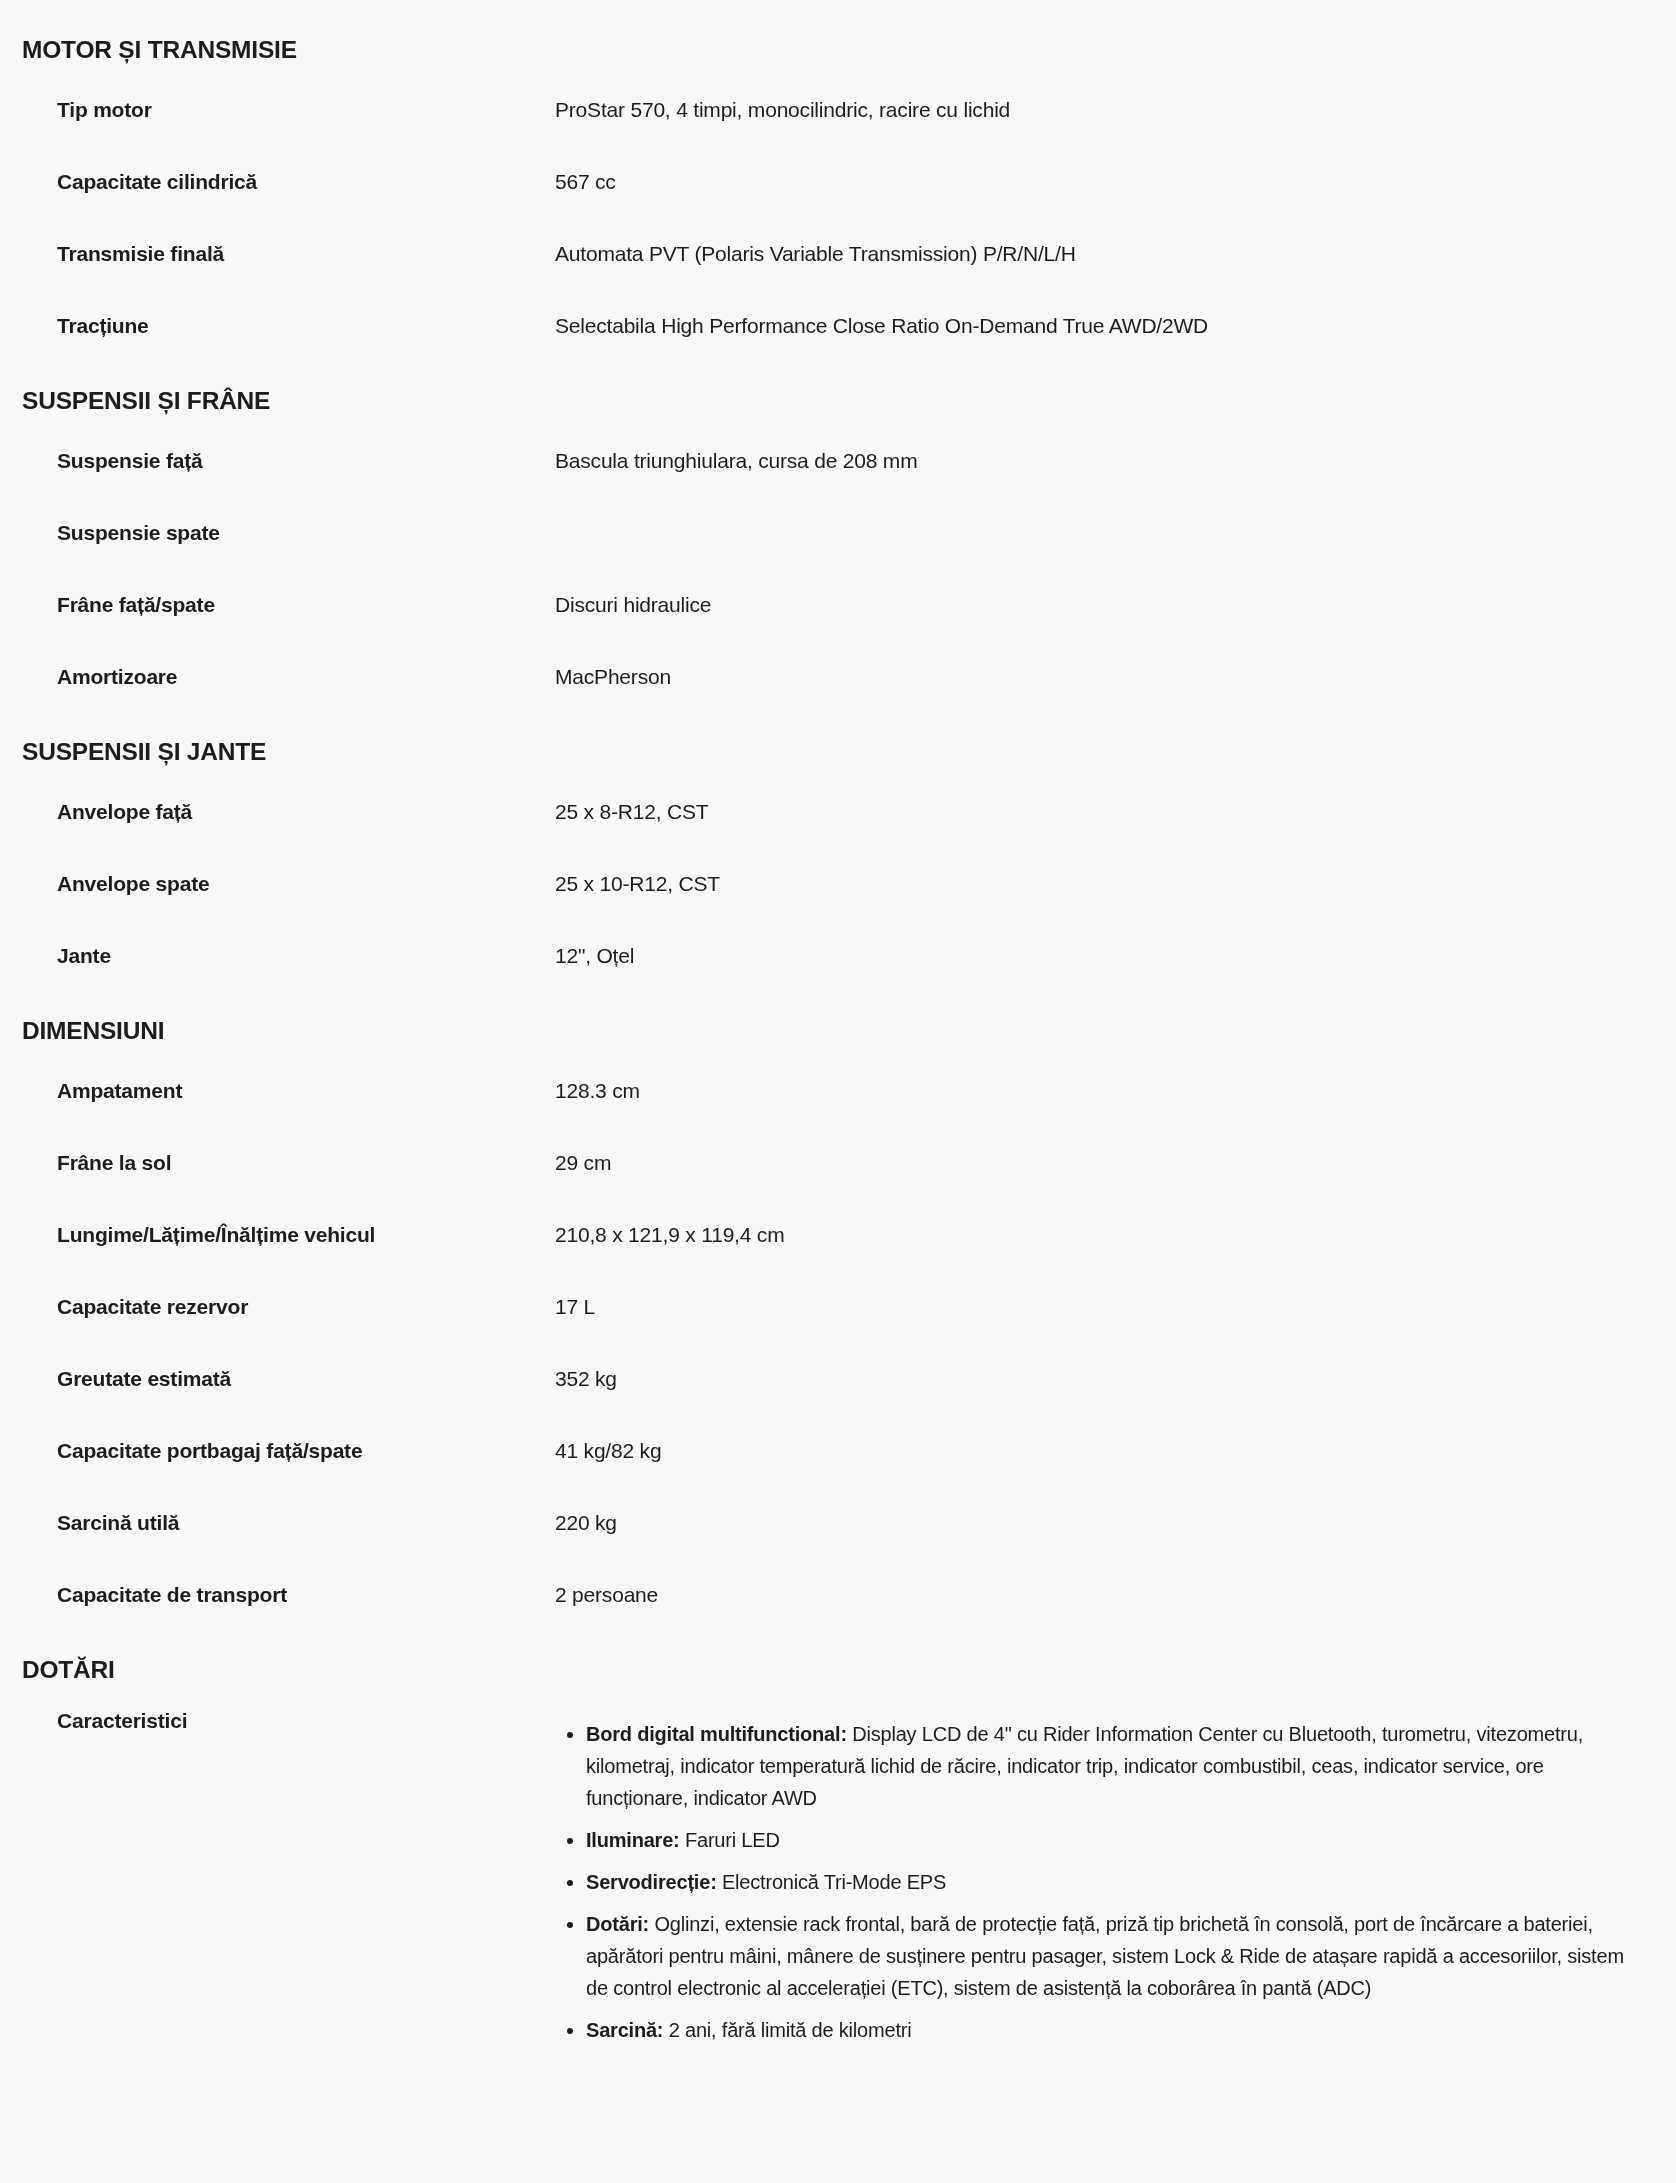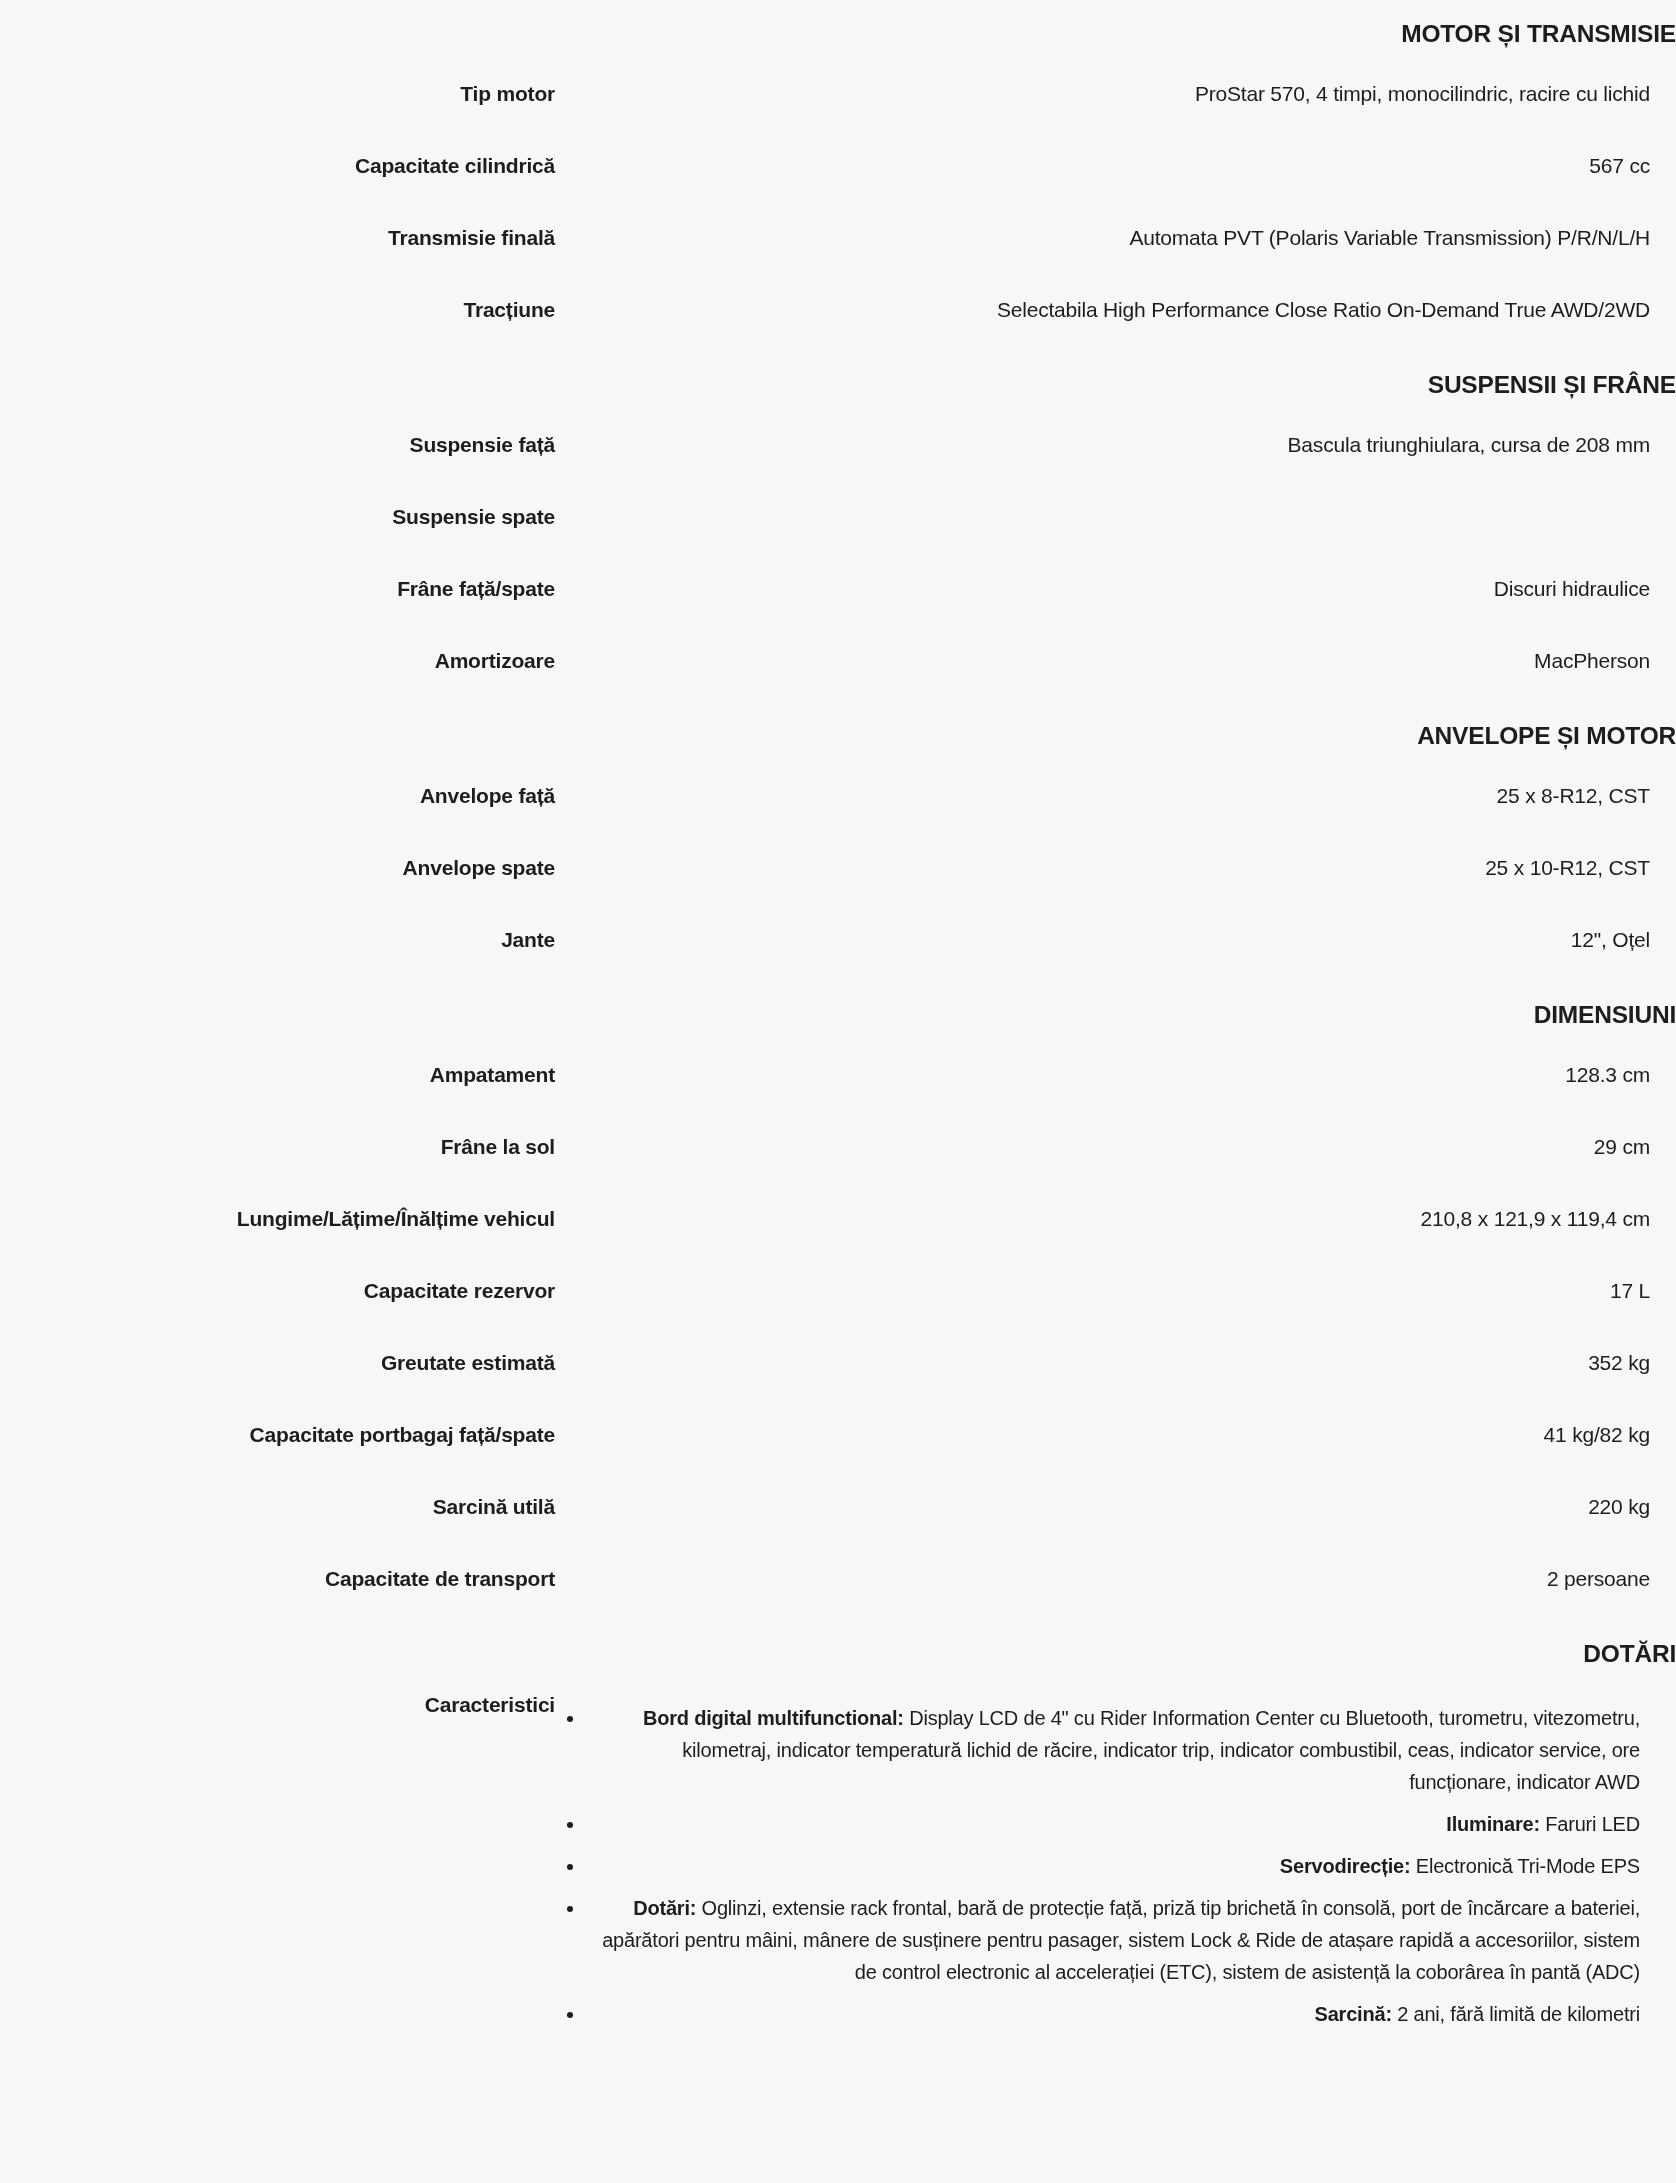--- a/index.html
+++ b/index.html
@@ -9,22 +9,21 @@
   body {
     width: 1676px;
     height: 2184px;
     overflow: hidden;
     background: #f7f7f7;
     color: #1d1d1d;
     font-family: "Liberation Sans", sans-serif;
     letter-spacing: -0.2px;
   }
   .wrap {
-    padding-top: 16px;
-    text-align: right;
+    padding-top: 32px;
   }
   .section {
     margin: 0;
   }
   .section-title {
     font-size: 24.5px;
     font-weight: bold;
     padding: 24.5px 0 10.5px 22px;
     text-transform: none;
   }
@@ -109,21 +108,21 @@
       <div class="spec-label">Frâne față/spate</div>
       <div class="spec-value">Discuri hidraulice</div>
     </div>
     <div class="spec-row">
       <div class="spec-label">Amortizoare</div>
       <div class="spec-value">MacPherson</div>
     </div>
   </div>
 
   <div class="section">
-    <div class="section-title">ANVELOPE ȘI MOTOR</div>
+    <div class="section-title">SUSPENSII ȘI JANTE</div>
     <div class="spec-row">
       <div class="spec-label">Anvelope față</div>
       <div class="spec-value">25 x 8-R12, CST</div>
     </div>
     <div class="spec-row">
       <div class="spec-label">Anvelope spate</div>
       <div class="spec-value">25 x 10-R12, CST</div>
     </div>
     <div class="spec-row">
       <div class="spec-label">Jante</div>

